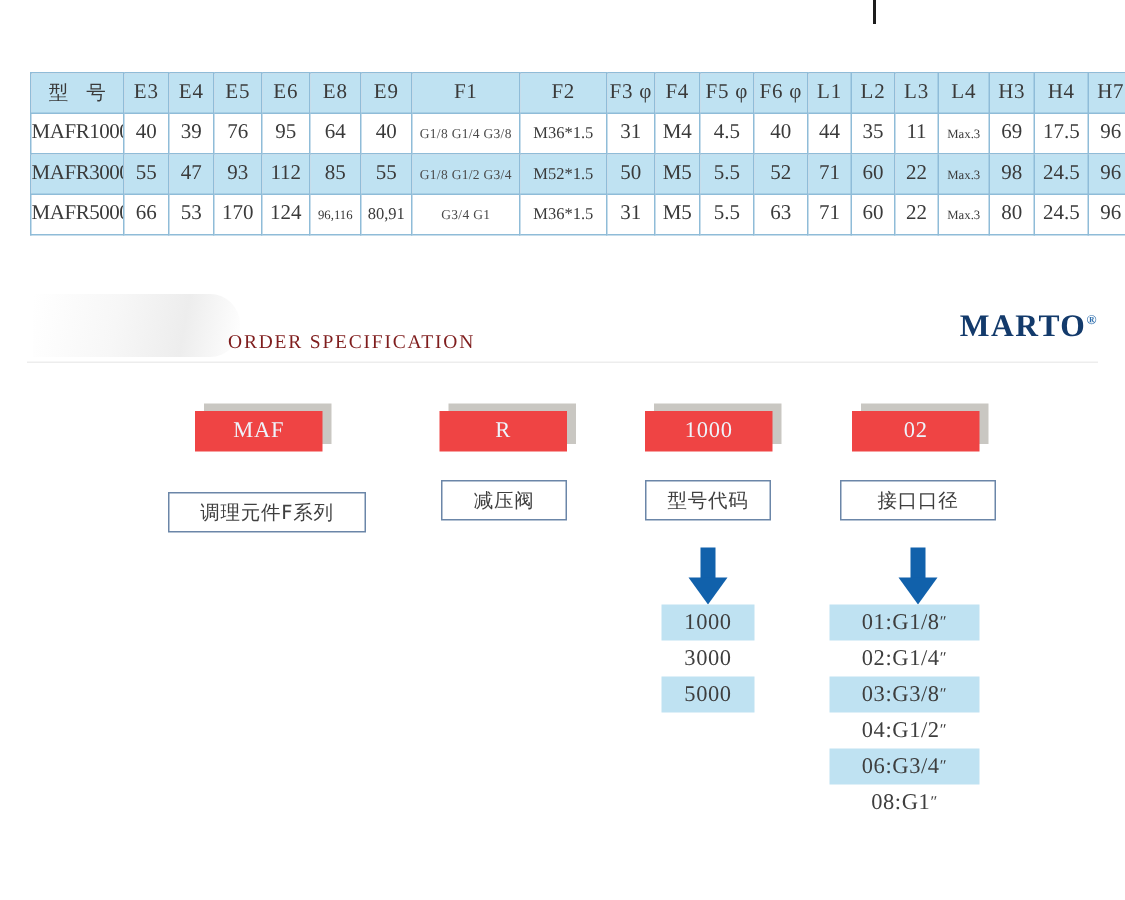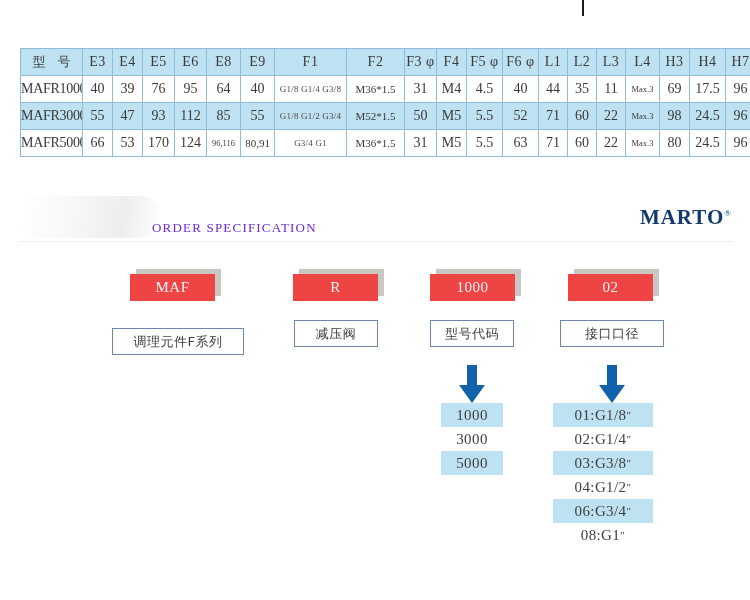--- a/index.html
+++ b/index.html
@@ -108,21 +108,21 @@
     letter-spacing: 2px;
     color: #3c3c3c;
   }
   .header-en {
     position: absolute;
     left: 152px;
     top: 24px;
     font-family: "Liberation Serif", "DejaVu Serif", serif;
     font-size: 13px;
     letter-spacing: 1.2px;
-    color: #6d28d9;
+    color: #7f1d1d;
   }
   .brand {
     position: absolute;
     right: 18px;
     top: 9px;
     font-family: "Liberation Serif", "DejaVu Serif", serif;
     font-size: 21px;
     font-weight: bold;
     letter-spacing: 1px;
     color: #133a6b;

